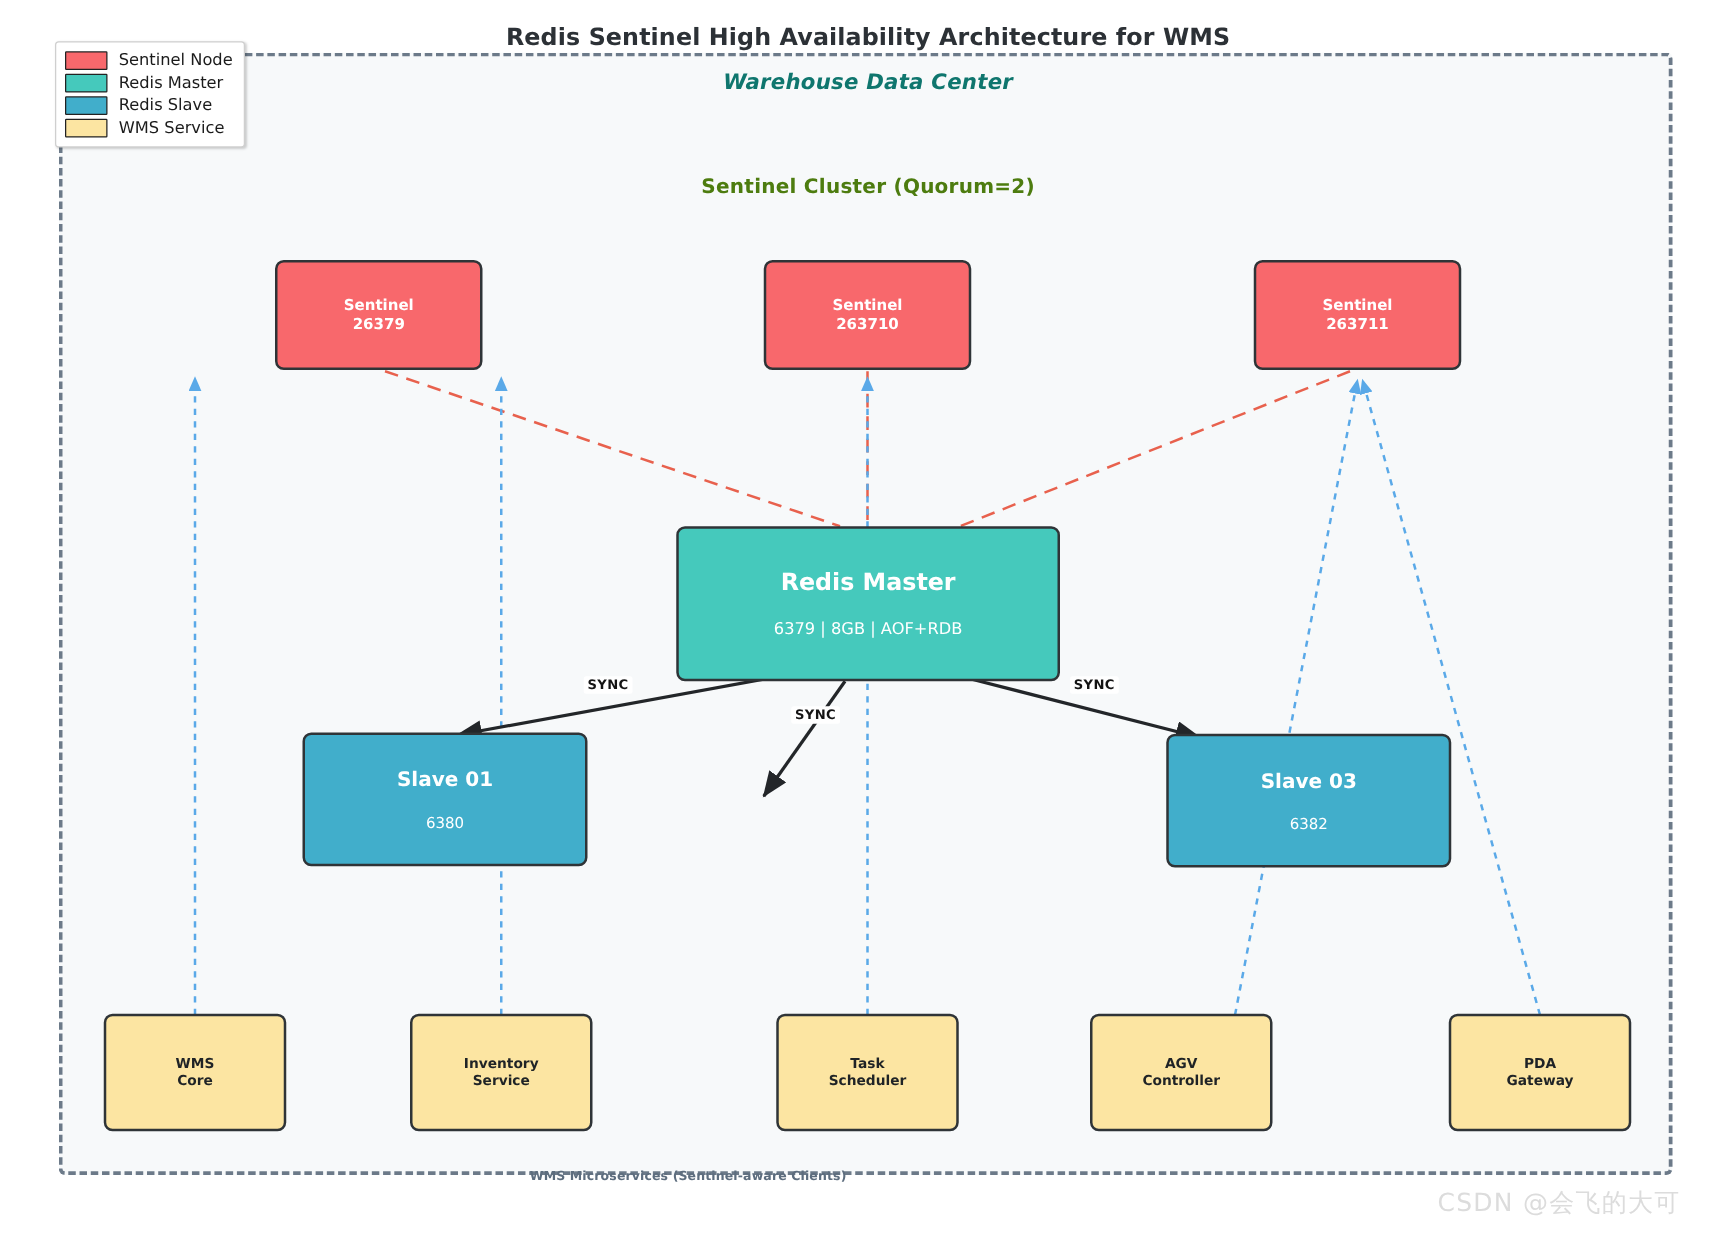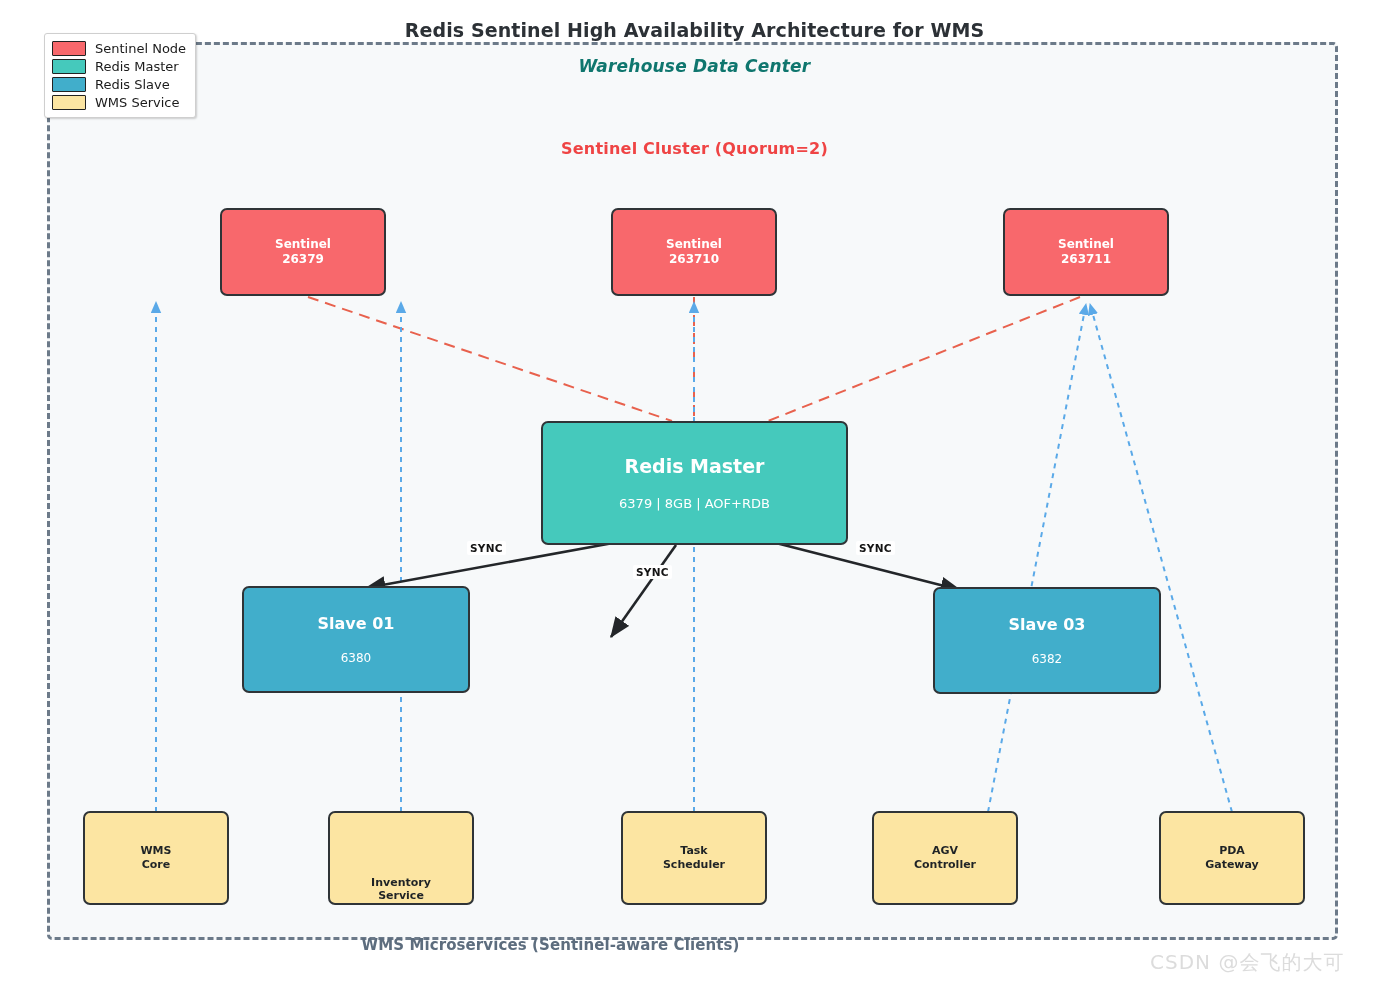--- a/index.html
+++ b/index.html
@@ -15,25 +15,25 @@
     border:3px dashed #6c7a89;border-radius:5px;background:#f7f9fa;
     box-sizing:border-box;
   }
   .dc-title{
     position:absolute;left:0;right:0;top:56px;text-align:center;
     font-size:17px;font-style:italic;font-weight:bold;color:#0f766e;
     letter-spacing:.2px;
   }
   .dc-footer{
     position:absolute;left:0;width:1101px;top:936px;text-align:center;
-    font-size:15px;font-weight:bold;color:#5d6d7e;letter-spacing:.1px;
+    font-size:10px;font-weight:bold;color:#5d6d7e;letter-spacing:.1px;
   }
   .cluster-title{
     position:absolute;left:0;width:1389px;top:139px;text-align:center;
-    font-size:16px;font-weight:bold;color:#ef4444;letter-spacing:.2px;
+    font-size:16px;font-weight:bold;color:#4d7c0f;letter-spacing:.2px;
   }
 
   
   .page-title{
     position:absolute;left:0;width:1389px;top:19px;text-align:center;
     font-size:19px;font-weight:bold;color:#2c3136;letter-spacing:.1px;
   }
 
   
   .legend{
@@ -151,21 +151,21 @@
   </div>
   <div class="node slave" style="left:933px;top:587px;width:228px;height:107px;">
     <div class="n-title">Slave 03</div>
     <div class="n-sub">6382</div>
   </div>
 
   <div class="node wms" style="left:83px;top:811px;width:146px;height:94px;">
     <div class="n-title">WMS
 Core</div>
   </div>
-  <div class="node wms" style="left:328px;top:811px;width:146px;height:94px;justify-content:flex-end;">
+  <div class="node wms" style="left:328px;top:811px;width:146px;height:94px;">
     <div class="n-title">Inventory
 Service</div>
   </div>
   <div class="node wms" style="left:621px;top:811px;width:146px;height:94px;">
     <div class="n-title">Task
 Scheduler</div>
   </div>
   <div class="node wms" style="left:872px;top:811px;width:146px;height:94px;">
     <div class="n-title">AGV
 Controller</div>

